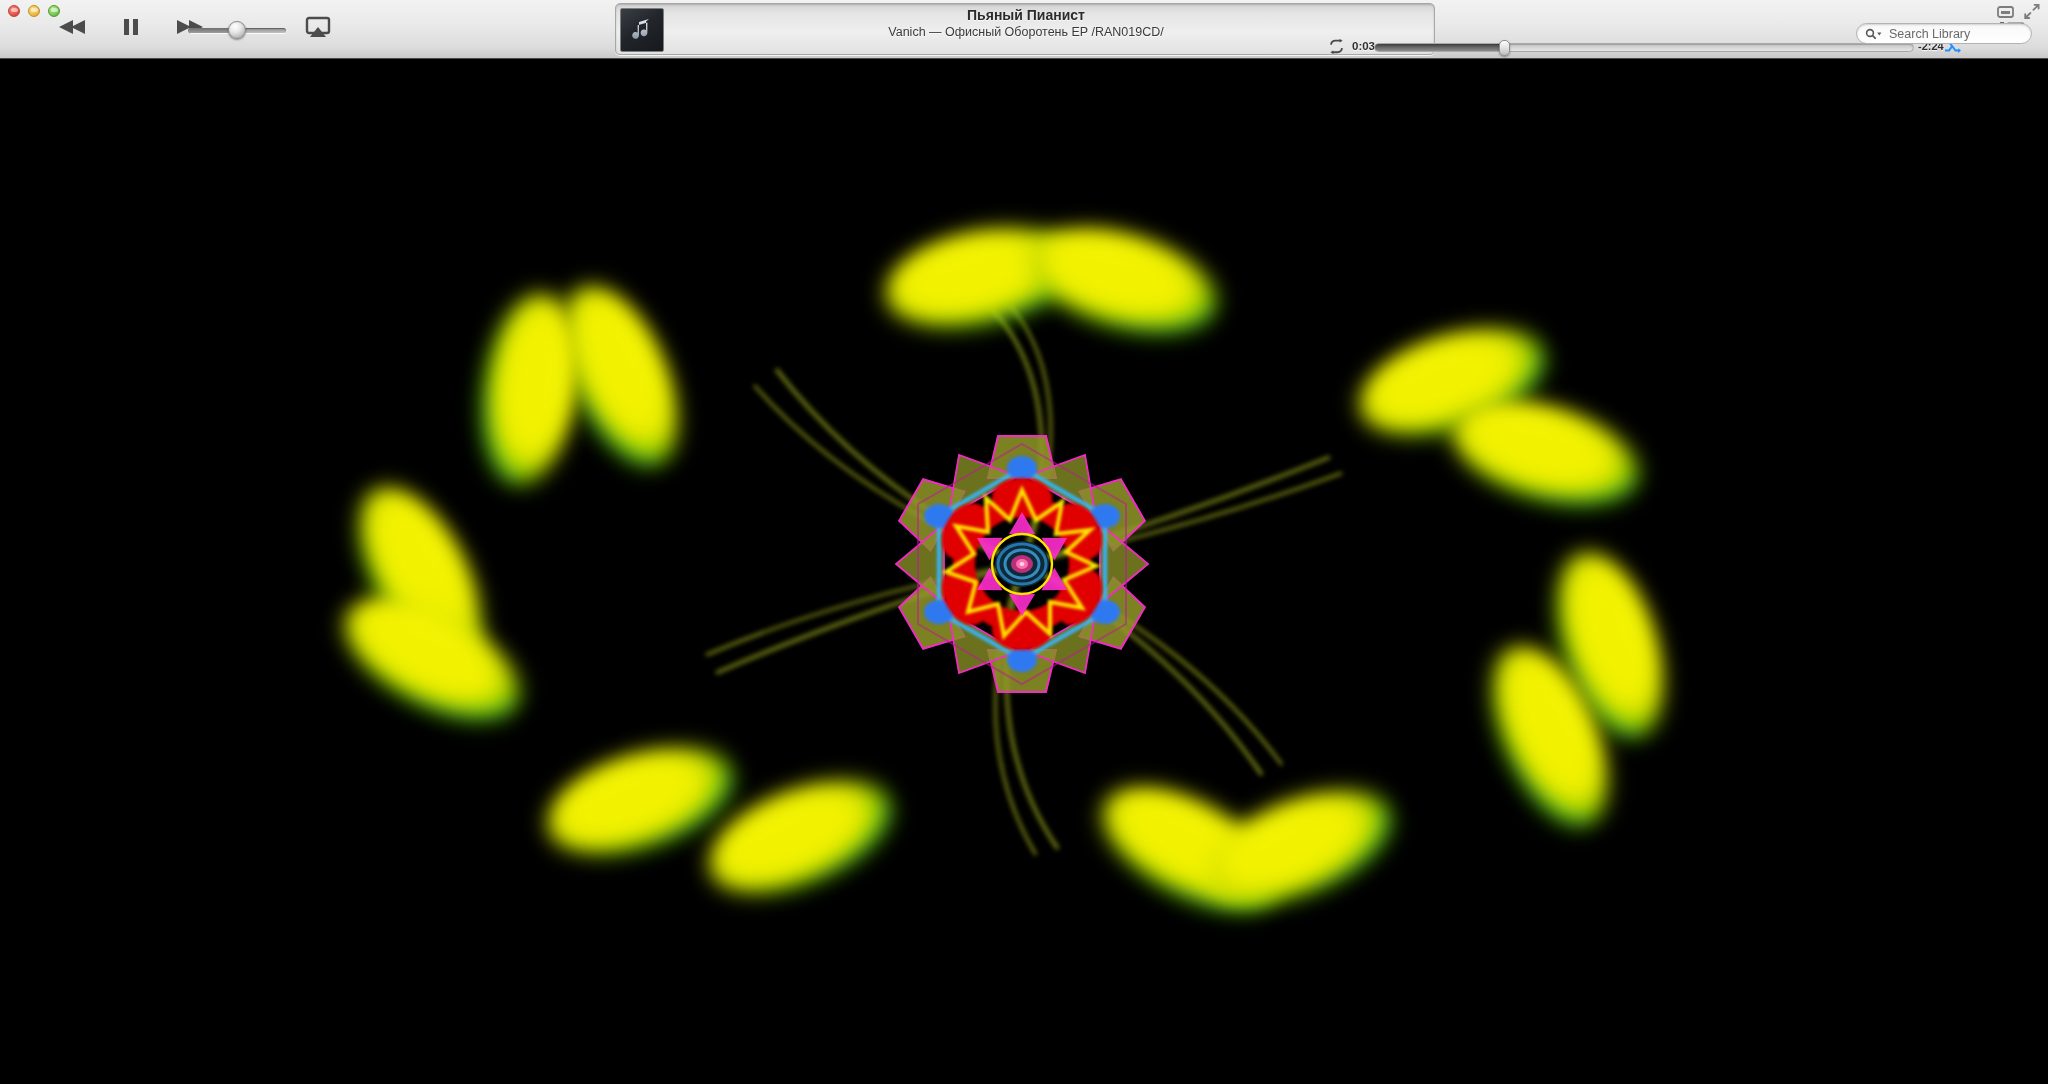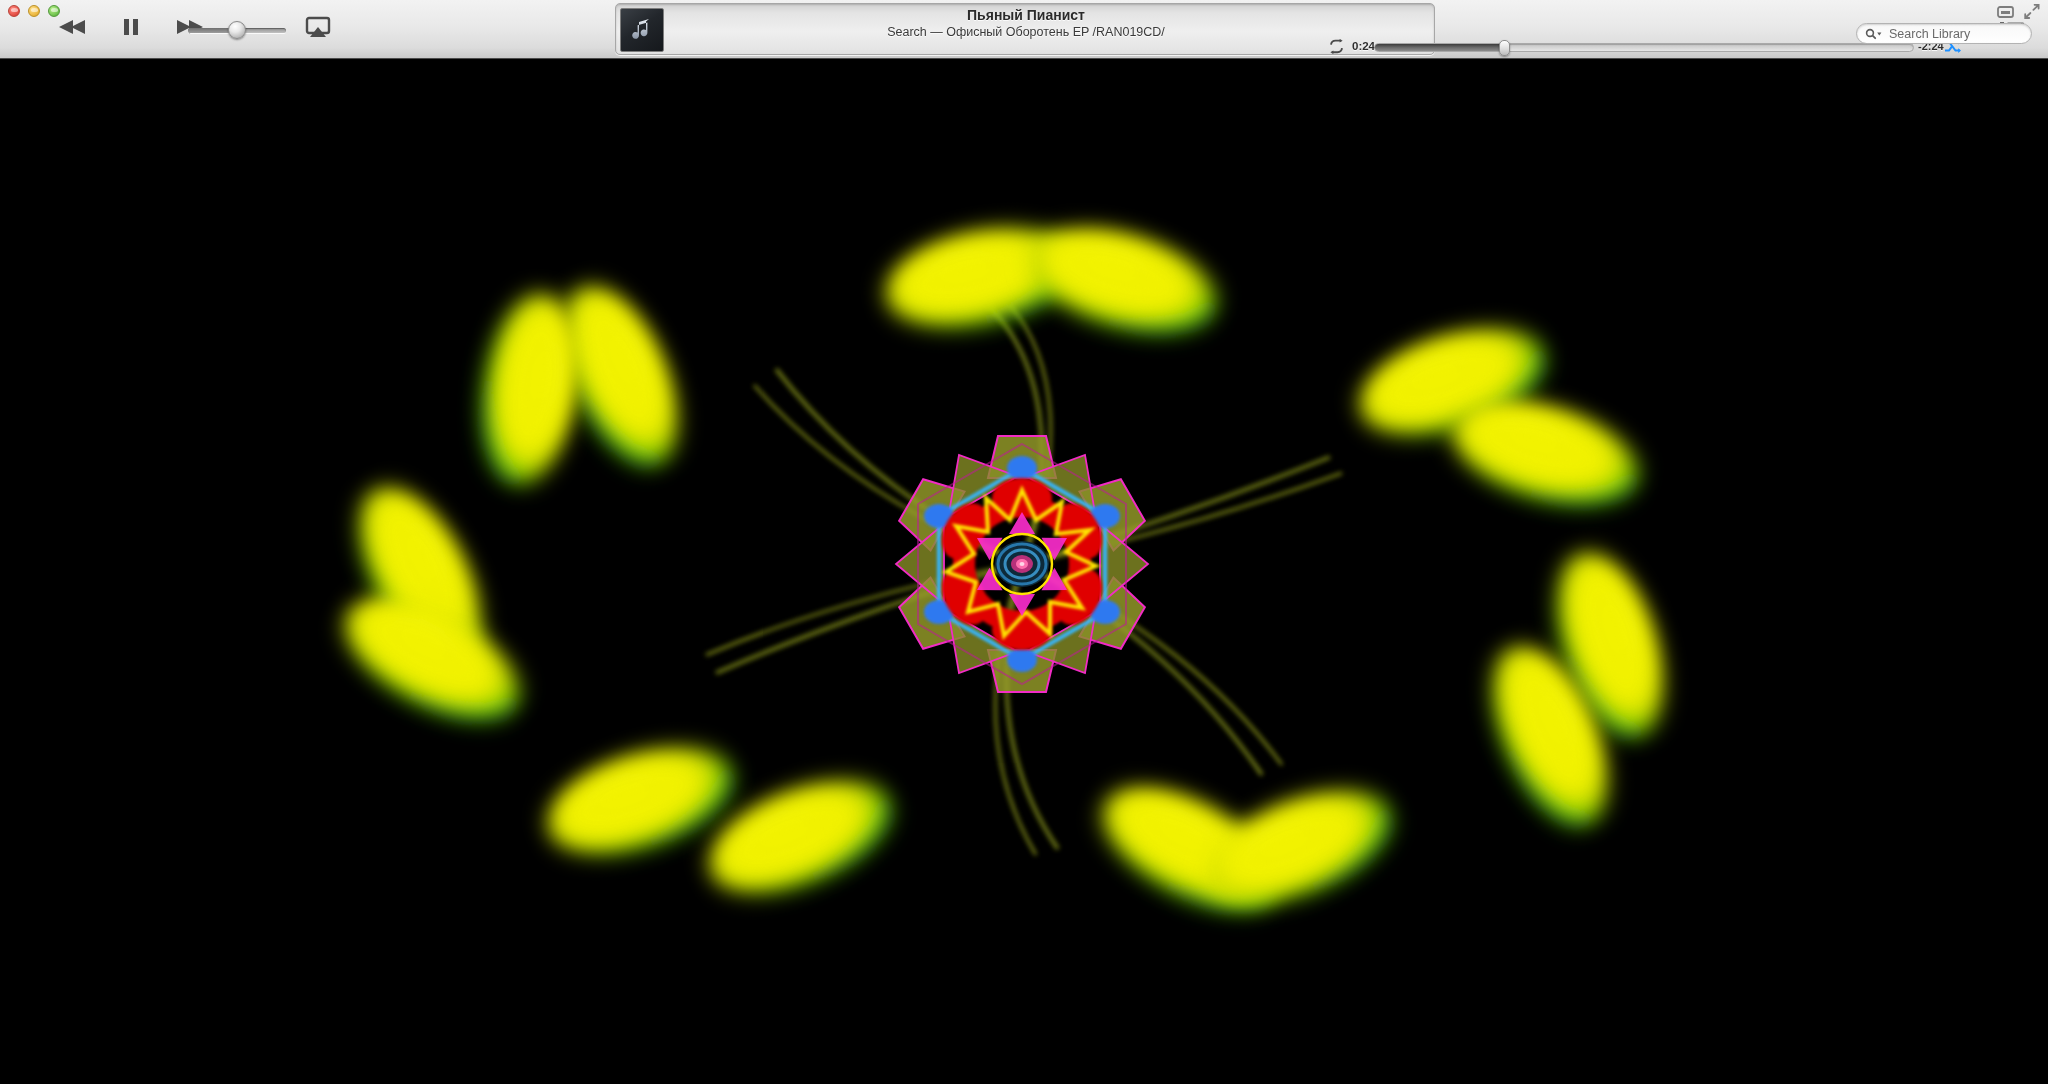--- a/index.html
+++ b/index.html
@@ -241,32 +241,32 @@
             <linearGradient id="noteg" x1="0" y1="0" x2="0" y2="1">
               <stop offset="0" stop-color="#e9eef5"></stop>
               <stop offset="1" stop-color="#8b97a8"></stop>
             </linearGradient>
           </defs>
           <path d="M20 2 L10 5 L10 18.2 A3.4 3.4 0 1 1 8.6 15.6 L8.6 8.2 L18.4 5.4 L18.4 15.6 A3.4 3.4 0 1 1 17 13.1 L17 4.6 Z" fill="url(#noteg)"></path>
         </svg>
       </div>
 
       <div id="track-title">Пьяный Пианист</div>
-      <div id="track-sub">Search — Офисный Оборотень EP  /RAN019CD/</div>
+      <div id="track-sub">Vanich — Офисный Оборотень EP  /RAN019CD/</div>
 
       <div id="repeat-icon">
         <svg width="17" height="15" viewBox="0 0 17 15">
           <path d="M3 5.6 A4.6 4.6 0 0 1 7.6 1.6 L13.2 1.6" fill="none" stroke="#4a4a4a" stroke-width="1.9"></path>
           <polygon points="11.6,0 11.6,3.4 14.6,1.7" fill="#4a4a4a"></polygon>
           <path d="M14 9.2 A4.6 4.6 0 0 1 9.4 13.2 L3.8 13.2" fill="none" stroke="#4a4a4a" stroke-width="1.9"></path>
           <polygon points="5.4,11.5 5.4,14.9 2.4,13.2" fill="#4a4a4a"></polygon>
         </svg>
       </div>
 
-      <div id="time-elapsed">0:24</div>
+      <div id="time-elapsed">0:03</div>
 
       <div id="progress">
         <div id="progress-fill"></div>
         <div id="progress-knob"></div>
       </div>
 
       <div id="time-remaining">-2:24</div>
 
       <div id="shuffle-icon">
         <svg width="17" height="15" viewBox="0 0 17 15">

